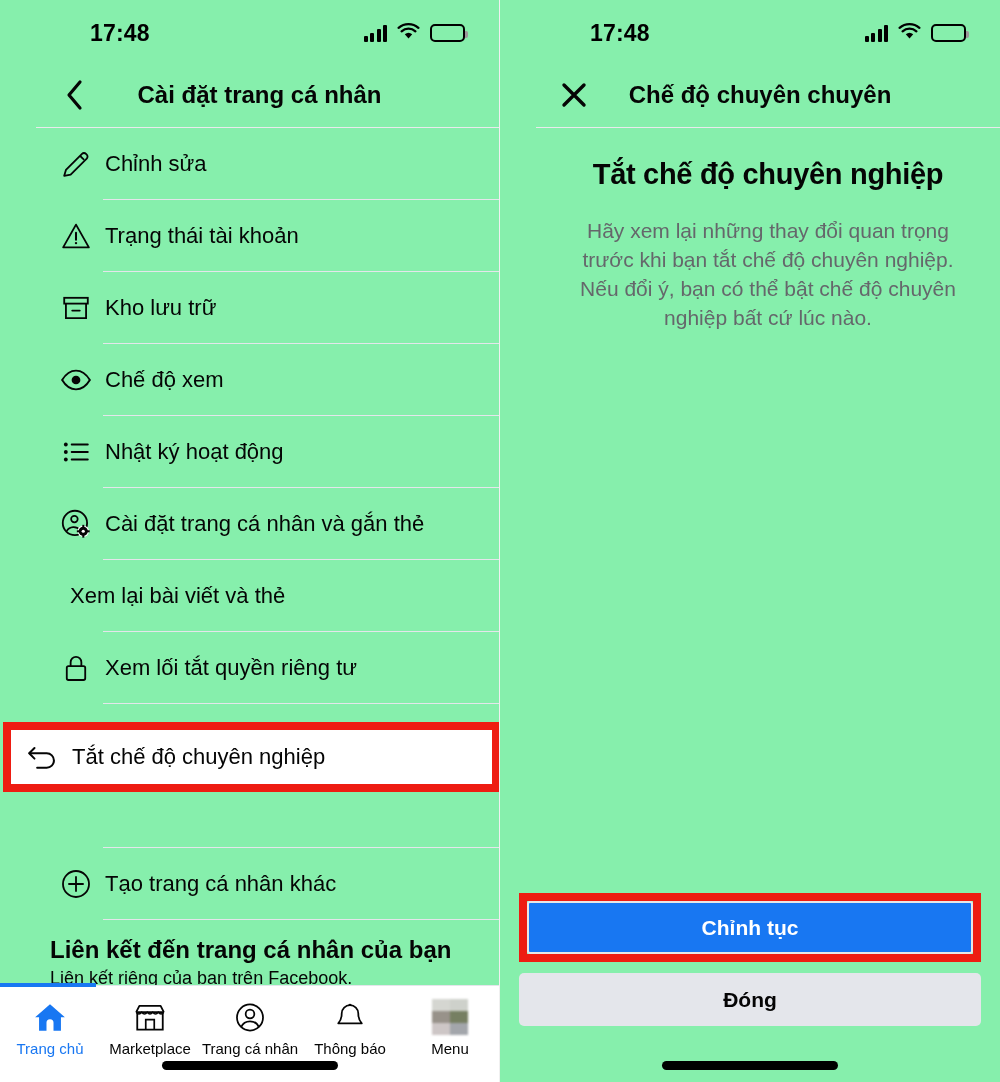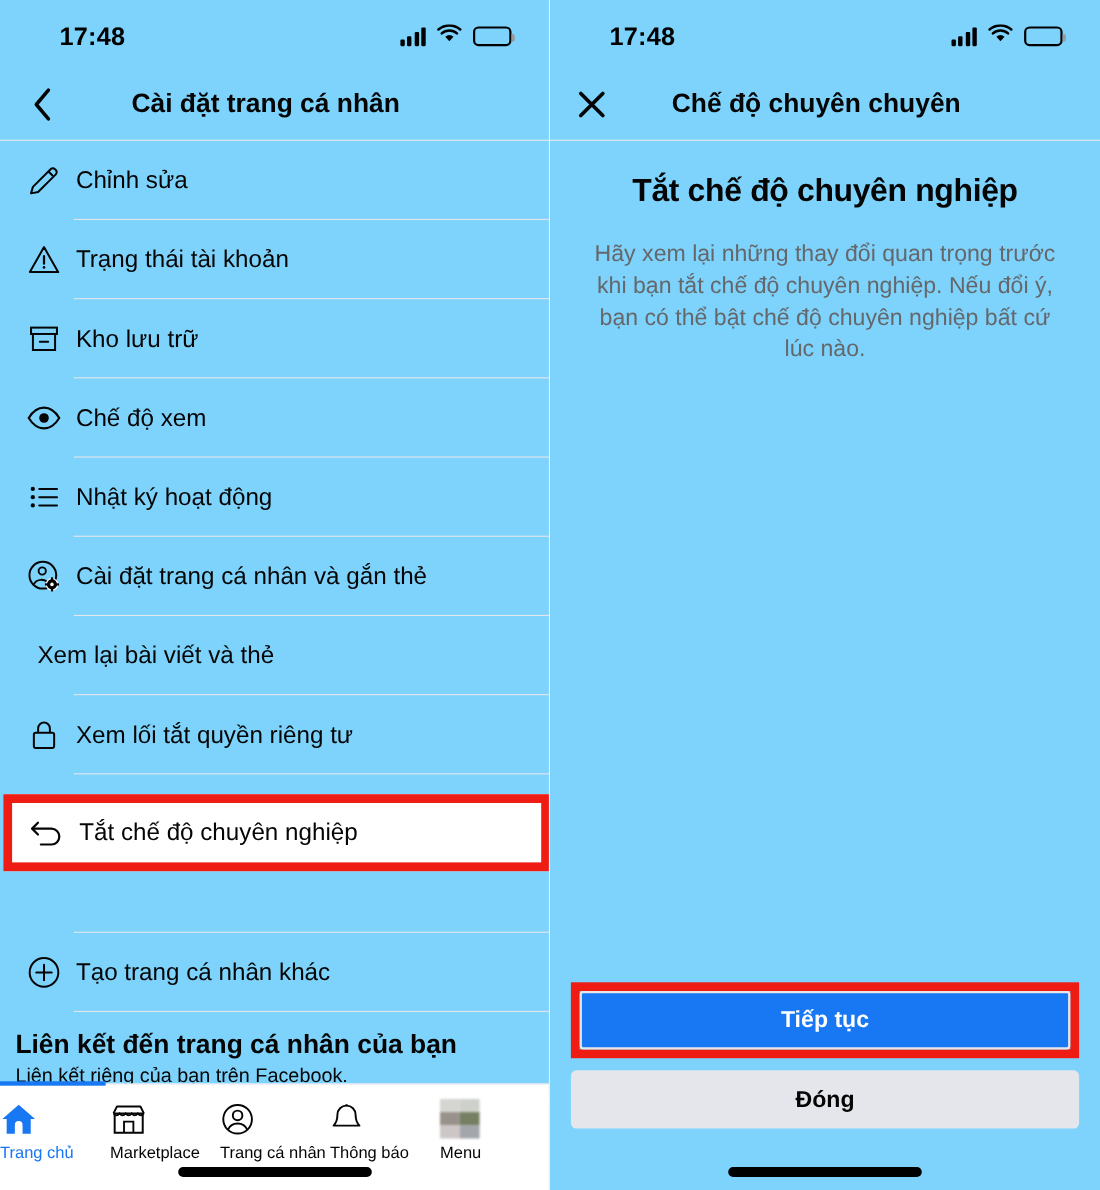--- a/index.html
+++ b/index.html
@@ -5,23 +5,24 @@
   * { box-sizing: border-box; margin: 0; padding: 0; }
   html, body {
     width: 1000px; height: 1082px;
     background: #ffffff;
     font-family: "Liberation Sans", sans-serif;
     overflow: hidden;
   }
   .screens { display: flex; width: 1000px; height: 1082px; }
   .phone {
     width: 500px; height: 1082px;
-    background: #7dd3fc;
+    background: #86efac;
     position: relative;
     overflow: hidden;
+    padding-left: 36px;
   }
   .phone.left { border-right: 1px solid #f0f0f0; }
 
   
   .statusbar {
     height: 62px;
     display: flex;
     align-items: center;
     justify-content: space-between;
     padding: 0 34px 0 0;
@@ -122,21 +123,21 @@
   
   .tabbar {
     position: absolute; left: 0; bottom: 0;
     width: 500px; height: 97px;
     border-top: 1px solid #e4e6eb;
     display: flex;
     background: #fff;
   }
   .tab {
     flex: 1; display: flex; flex-direction: column;
-    align-items: flex-start; justify-content: flex-start;
+    align-items: center; justify-content: flex-start;
     padding-top: 12px; position: relative;
   }
   .tab .tico { height: 38px; display: flex; align-items: center; justify-content: center; }
   .tab .tlbl { font-size: 15px; color: #050505; margin-top: 4px; }
   .tab.active .tlbl { color: #1877f2; }
   .tab.active:before {
     content: ""; position: absolute; top: -3px; left: 0;
     width: 96px; height: 4px; background: #1877f2;
   }
   .avatar-blur {
@@ -458,21 +459,21 @@
       <div class="hdr-title">Chế độ chuyên chuyên</div>
     </div>
 
     <div class="sheet">
       <h1>Tắt chế độ chuyên nghiệp</h1>
       <div class="desc">Hãy xem lại những thay đổi quan trọng trước khi bạn tắt chế độ chuyên nghiệp. Nếu đổi ý, bạn có thể bật chế độ chuyên nghiệp bất cứ lúc nào.</div>
     </div>
 
     <div class="actions">
       <div class="btn-primary-wrap">
-        <button class="btn-primary">Tiếp tục</button>
+        <button class="btn-primary">Chỉnh tục</button>
       </div>
       <button class="btn-secondary">Đóng</button>
     </div>
 
     <div class="home-indicator"></div>
   </div>
 
 </div>
 
 </body></html>

